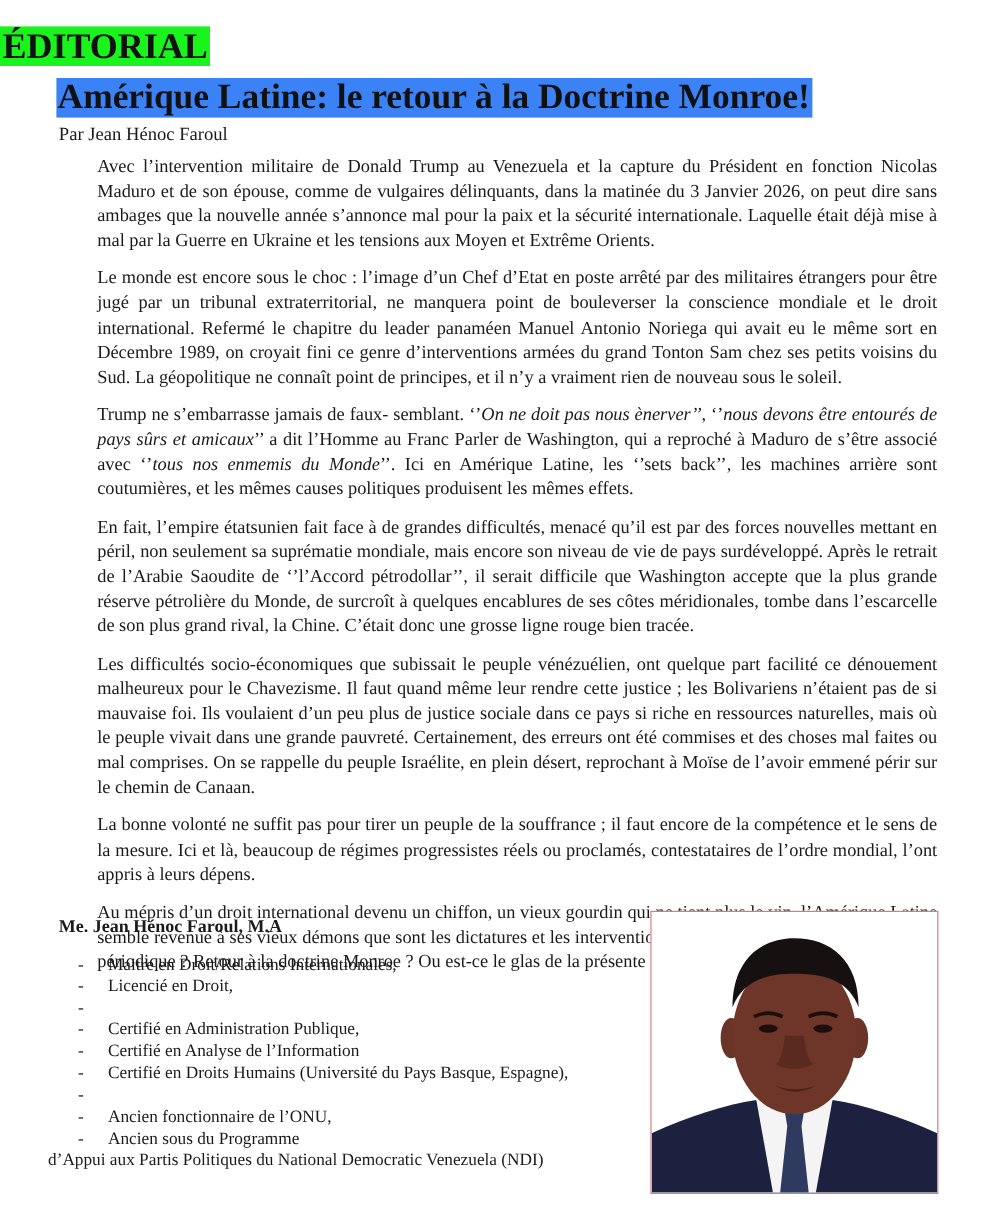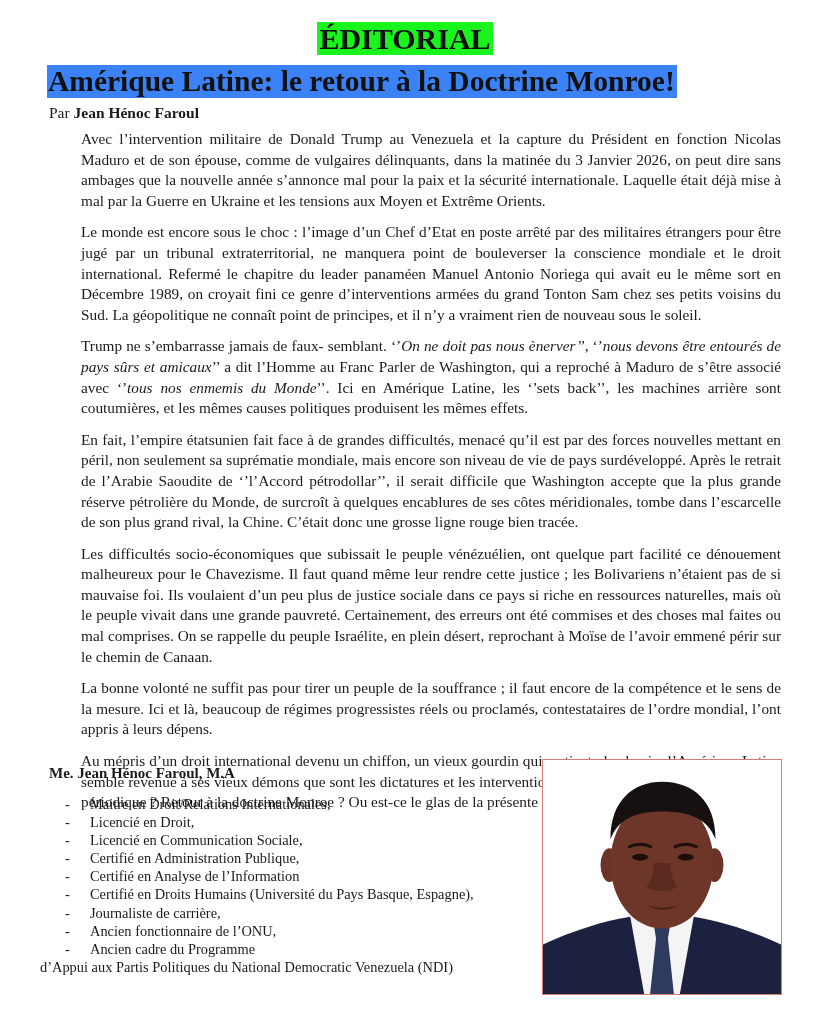--- a/index.html
+++ b/index.html
@@ -1,34 +1,34 @@
 <!DOCTYPE html>
 <html><head>
 <meta charset="utf-8">
 <style>
   * { box-sizing: border-box; margin: 0; padding: 0; }
   html, body { width: 830px; height: 1024px; background: #ffffff; overflow: hidden; }
   body { position: relative; font-family: "Liberation Serif", "DejaVu Serif", serif; color: #1a1a1a; }
 
-  .kicker-wrap { position: absolute; top: 22px; left: 0; width: 810px; text-align: center; }
+  .kicker-wrap { position: absolute; top: 22px; left: 0; width: 810px; text-align: left; }
   .kicker {
     display: inline-block; background: #19f51c; color: #111;
     font-family: "Liberation Serif", serif; font-weight: bold;
     font-size: 30px; line-height: 33px; padding: 0 2px; letter-spacing: 0px;
   }
 
   .headline {
     position: absolute; top: 65px; left: 47px;
     background: #11f7f7; color: #111;
     font-family: "Liberation Serif", serif; font-weight: bold;
     font-size: 29.5px; line-height: 33px; padding: 0 2px 0 1px; white-space: nowrap;
   }
 
   .byline { position: absolute; top: 104px; left: 49px; font-size: 15.5px; line-height: 18px; }
-  .byline b { font-weight: bold; }
+  .byline b { font-weight: normal; }
 
   .body-text { position: absolute; top: 129px; left: 49px; width: 732px; }
   .para {
     font-size: 15.3px; line-height: 20.6px; text-align: justify; margin-bottom: 11px;
     hyphens: none;
     margin-left: 32px;
   }
   .para i { font-style: italic; }
 
   .signature {
@@ -78,45 +78,43 @@
     <div class="cred-item">
       <span class="cred-dash">-</span>
       <span class="cred-text">Maitre en Droit/Relations Internationales,</span>
     </div>
     <div class="cred-item">
       <span class="cred-dash">-</span>
       <span class="cred-text">Licencié en Droit,</span>
     </div>
     <div class="cred-item">
       <span class="cred-dash">-</span>
-      <span class="cred-text">Licencié en Communication Sociale,</span>
     </div>
     <div class="cred-item">
       <span class="cred-dash">-</span>
       <span class="cred-text">Certifié en Administration Publique,</span>
     </div>
     <div class="cred-item">
       <span class="cred-dash">-</span>
       <span class="cred-text">Certifié en Analyse de l’Information</span>
     </div>
     <div class="cred-item">
       <span class="cred-dash">-</span>
       <span class="cred-text">Certifié en Droits Humains (Université du Pays Basque, Espagne),</span>
     </div>
     <div class="cred-item">
       <span class="cred-dash">-</span>
-      <span class="cred-text">Journaliste de carrière,</span>
     </div>
     <div class="cred-item">
       <span class="cred-dash">-</span>
       <span class="cred-text">Ancien fonctionnaire de l’ONU,</span>
     </div>
     <div class="cred-item">
       <span class="cred-dash">-</span>
-      <span class="cred-text">Ancien cadre du Programme</span>
+      <span class="cred-text">Ancien sous du Programme</span>
     </div>
     <div class="cred-item">
       <span class="cred-text cred-cont">d’Appui aux Partis Politiques du National  Democratic Venezuela (NDI)</span>
     </div>
   </div>
 
 <div class="photo" aria-label="Portrait de Jean Hénoc Faroul" style="border-color: rgb(215, 123, 123);">
   <svg viewBox="0 0 240 236">
     <rect x="0" y="0" width="240" height="236" fill="#ffffff"></rect>
 

